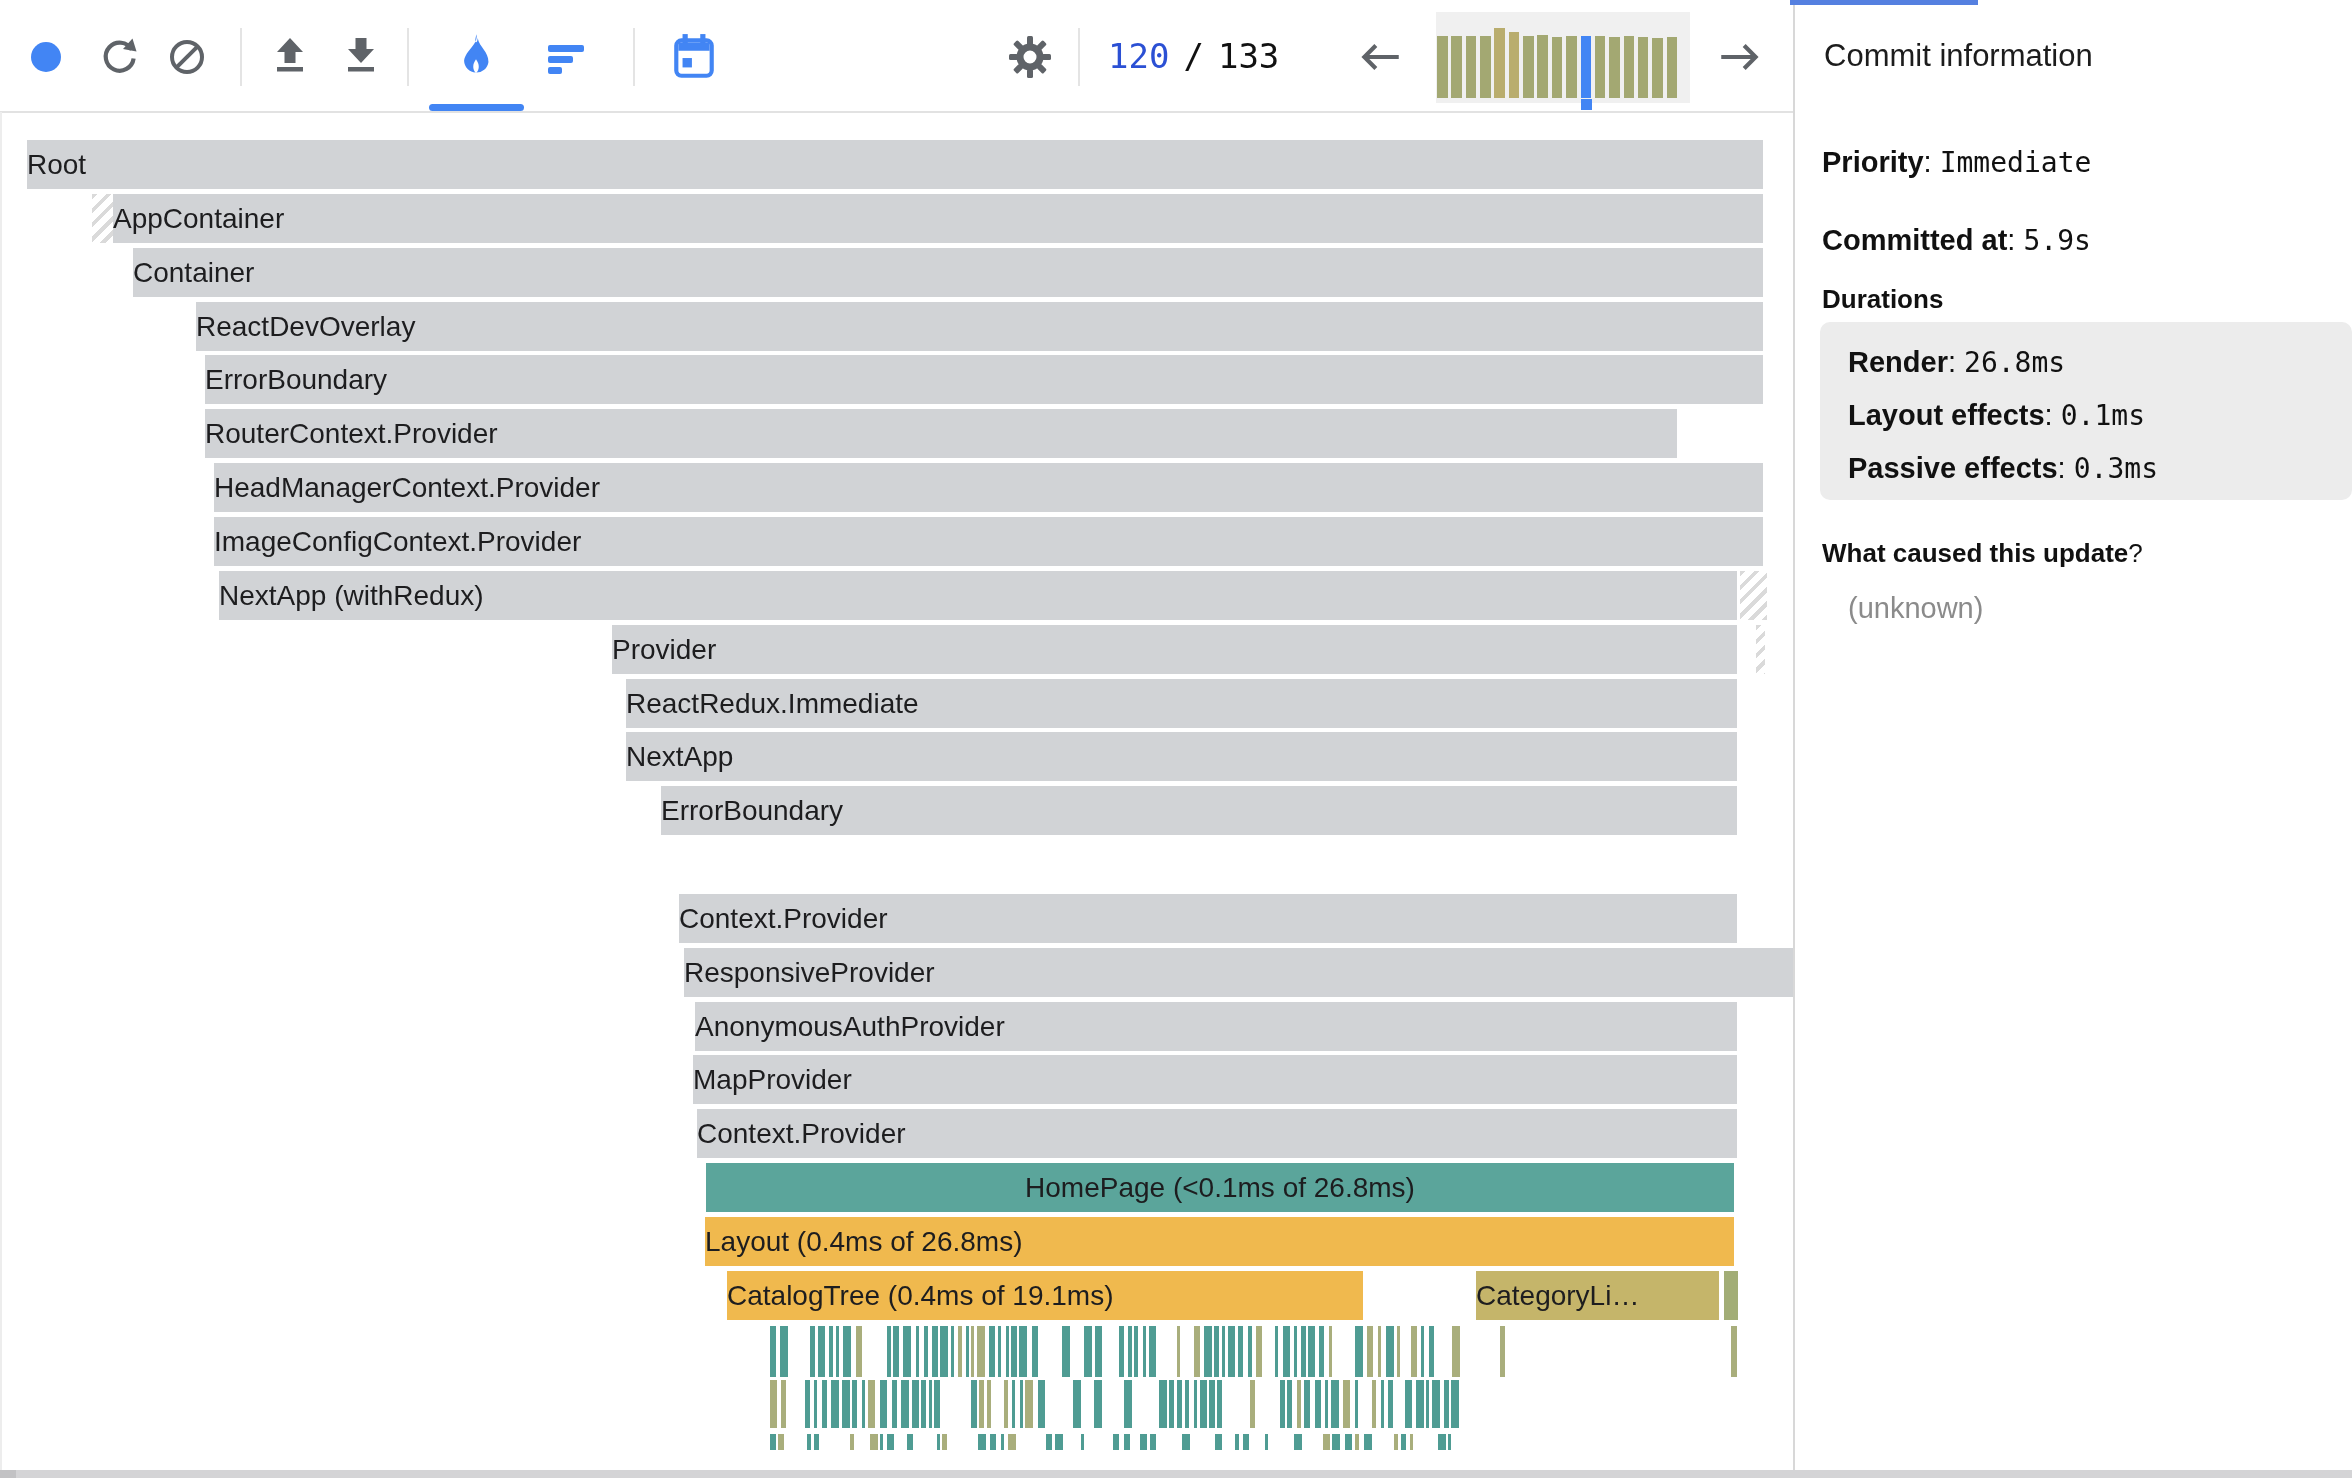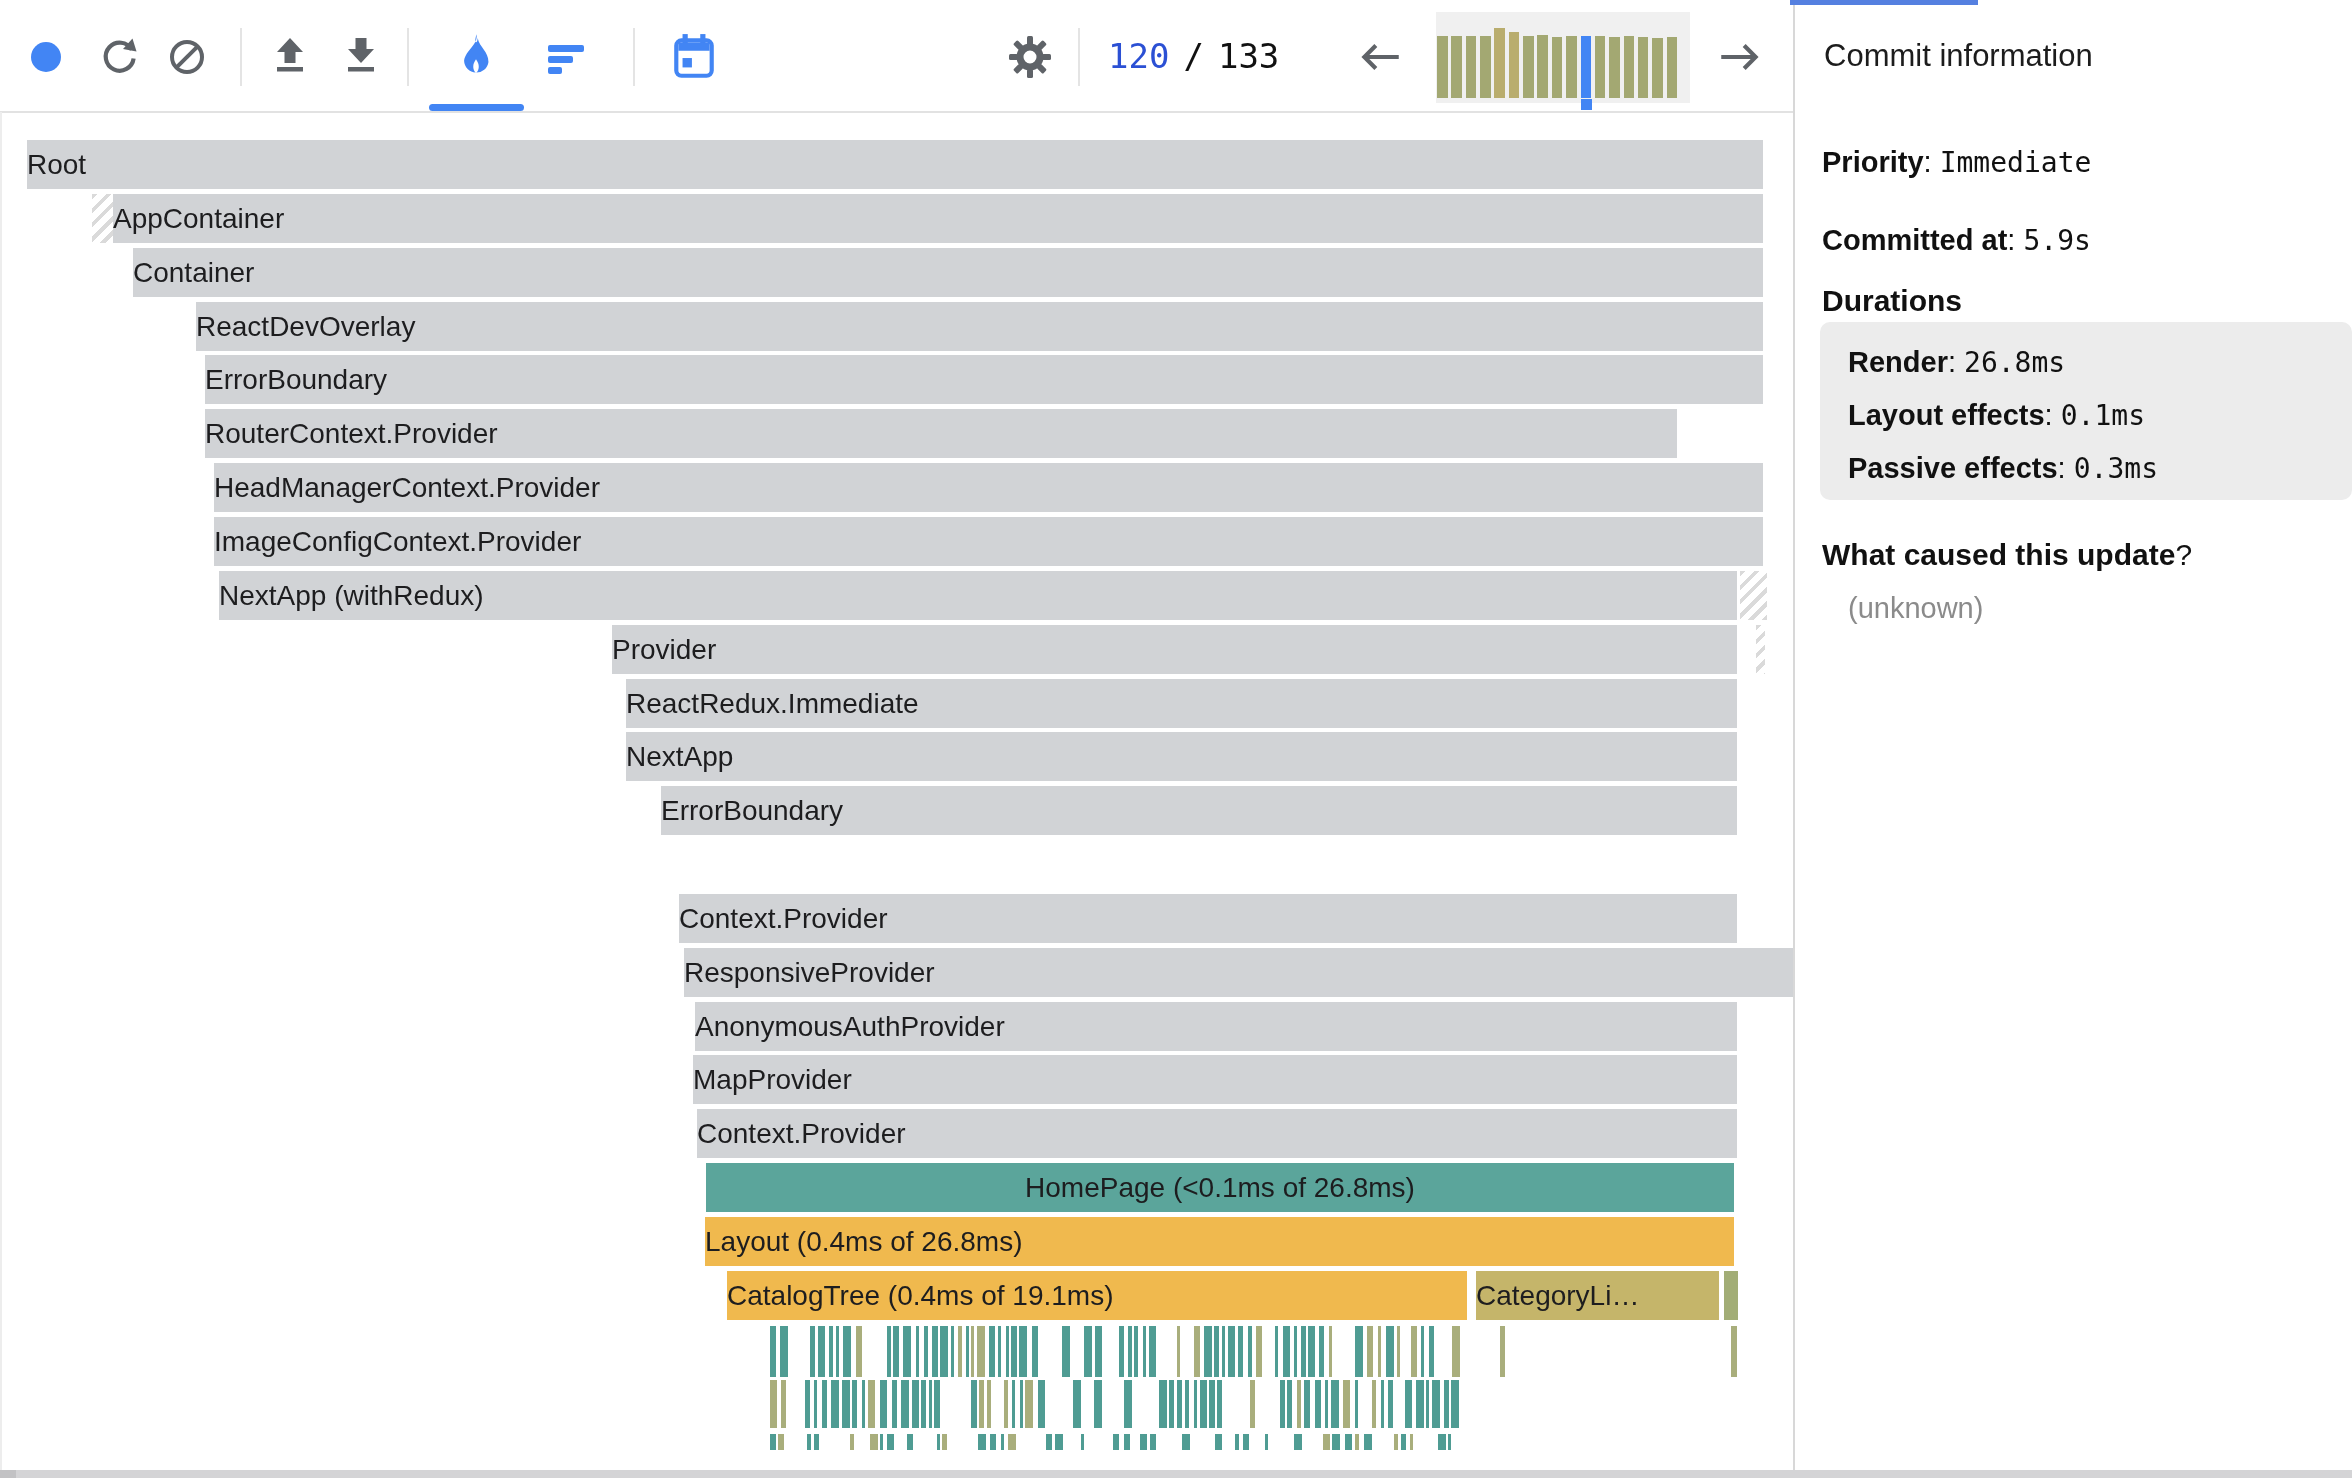--- a/index.html
+++ b/index.html
@@ -19,21 +19,21 @@
   .hist .hbar{position:absolute;bottom:5px;cursor:pointer;}
   .hist-marker{position:absolute;}
   
   .left-edge{position:absolute;left:0;top:112px;width:2px;height:1358px;background:#ededed;}
   .right-panel{position:absolute;left:1793px;top:0;width:559px;height:1478px;background:#fff;border-left:2px solid #d8d8d8;box-sizing:border-box;}
   .blue-topbar{position:absolute;left:1790px;top:0;width:188px;height:5px;background:#5580e0;}
   .rp-title{position:absolute;left:1822px;top:38px;font-size:31px;color:#1c1c1c;}
   .info-line{position:absolute;left:1822px;white-space:nowrap;font-size:29px;color:#111;}
   .info-line .lbl{font-weight:bold;}
   .info-line .mono{font-family:"DejaVu Sans Mono",monospace;font-size:28px;}
-  .rp-h{position:absolute;left:1822px;font-size:30px;font-weight:bold;color:#111;white-space:nowrap;}
+  .rp-h{position:absolute;left:1822px;font-size:26px;font-weight:bold;color:#111;white-space:nowrap;}
   .rp-h .q{font-weight:normal;}
   .durations-box{position:absolute;left:1820px;top:322px;width:532px;height:178px;background:#ececec;border-radius:10px;box-sizing:border-box;padding:14px 0 0 28px;}
   .durations-box .info-line2{position:relative;font-size:29px;color:#111;line-height:52px;white-space:nowrap;}
   .durations-box .lbl{font-weight:bold;}
   .durations-box .mono{font-family:"DejaVu Sans Mono",monospace;font-size:28px;}
   .rp-unknown{position:absolute;left:1848px;top:592px;font-size:29px;color:#8b8b8b;}
   
   .flame{position:absolute;left:0;top:0;width:2352px;height:1478px;}
   .fbar{position:absolute;height:49px;line-height:49px;font-size:28px;color:#1d1d1f;
         box-sizing:border-box;overflow:hidden;white-space:nowrap;cursor:pointer;}
@@ -66,21 +66,21 @@
       <div class="fbar" style="left: 626px; top: 678.5px; width: 1111px; height: 49px; background: rgb(209, 211, 214);">ReactRedux.Immediate</div>
       <div class="fbar" style="left: 626px; top: 732.35px; width: 1111px; height: 49px; background: rgb(209, 211, 214);">NextApp</div>
       <div class="fbar" style="left: 661px; top: 786.2px; width: 1076px; height: 49px; background: rgb(209, 211, 214);">ErrorBoundary</div>
       <div class="fbar" style="left: 679px; top: 893.9px; width: 1058px; height: 49px; background: rgb(209, 211, 214);">Context.Provider</div>
       <div class="fbar" style="left: 684px; top: 947.75px; width: 1217px; height: 49px; background: rgb(209, 211, 214);">ResponsiveProvider</div>
       <div class="fbar" style="left: 695px; top: 1001.6px; width: 1042px; height: 49px; background: rgb(209, 211, 214);">AnonymousAuthProvider</div>
       <div class="fbar" style="left: 693px; top: 1055.45px; width: 1044px; height: 49px; background: rgb(209, 211, 214);">MapProvider</div>
       <div class="fbar" style="left: 697px; top: 1109.3px; width: 1040px; height: 49px; background: rgb(209, 211, 214);">Context.Provider</div>
       <div class="fbar" style="left: 706px; top: 1163.15px; width: 1028px; height: 49px; background: rgb(91, 165, 155); text-align: center;">HomePage (&lt;0.1ms of 26.8ms)</div>
       <div class="fbar" style="left: 705px; top: 1217px; width: 1029px; height: 49px; background: rgb(240, 185, 78);">Layout (0.4ms of 26.8ms)</div>
-      <div class="fbar" style="left: 727px; top: 1270.85px; width: 740px; height: 49px; background: rgb(240, 185, 78);">CatalogTree (0.4ms of 19.1ms)</div>
+      <div class="fbar" style="left: 727px; top: 1270.85px; width: 636px; height: 49px; background: rgb(240, 185, 78);">CatalogTree (0.4ms of 19.1ms)</div>
       <div class="fbar" style="left: 1476px; top: 1270.85px; width: 243px; height: 49px; background: rgb(197, 181, 106);">CategoryLi…</div>
       <div class="fbar" style="left: 1724px; top: 1270.85px; width: 14px; height: 49px; background: rgb(162, 173, 118);"></div>
       <div class="micro" style="left: 770px; top: 1326px; width: 6px; height: 51px; background: rgb(79, 156, 147);"></div>
       <div class="micro" style="left: 780px; top: 1326px; width: 8px; height: 51px; background: rgb(79, 156, 147);"></div>
       <div class="micro" style="left: 810px; top: 1326px; width: 5px; height: 51px; background: rgb(79, 156, 147);"></div>
       <div class="micro" style="left: 818px; top: 1326px; width: 7px; height: 51px; background: rgb(79, 156, 147);"></div>
       <div class="micro" style="left: 829px; top: 1326px; width: 4px; height: 51px; background: rgb(79, 156, 147);"></div>
       <div class="micro" style="left: 836px; top: 1326px; width: 3px; height: 51px; background: rgb(79, 156, 147);"></div>
       <div class="micro" style="left: 843px; top: 1326px; width: 8px; height: 51px; background: rgb(79, 156, 147);"></div>
       <div class="micro" style="left: 856px; top: 1326px; width: 6px; height: 51px; background: rgb(169, 174, 124);"></div>

